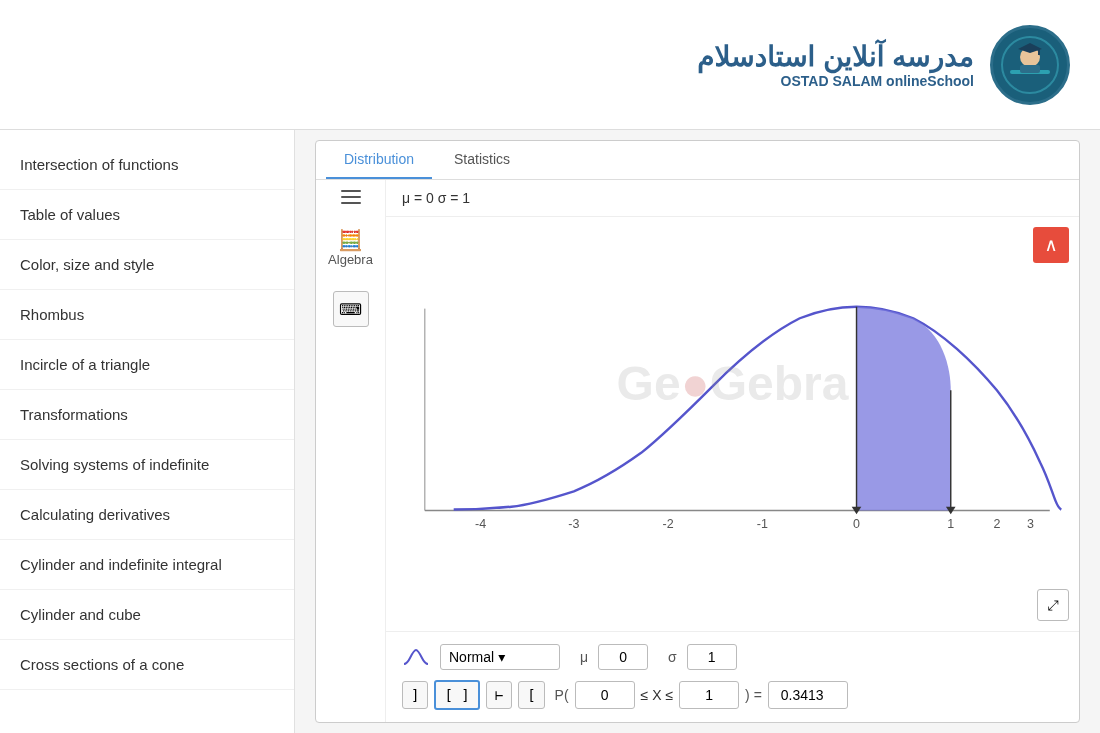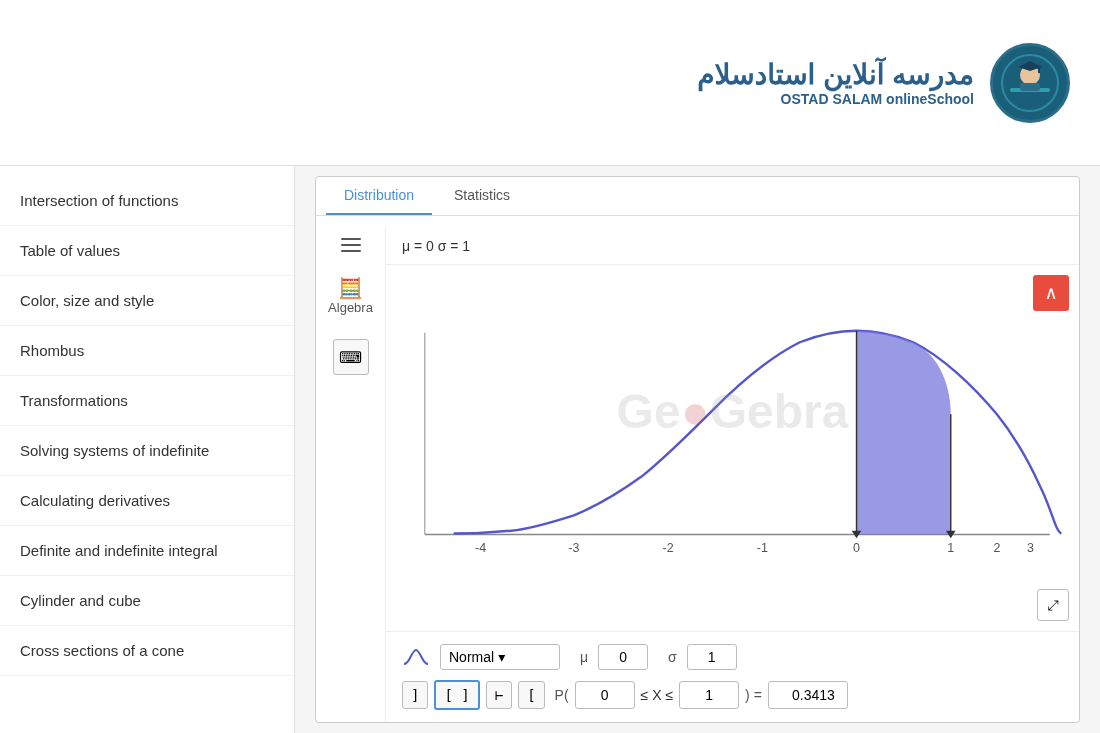--- a/index.html
+++ b/index.html
@@ -1,20 +1,20 @@
 <!DOCTYPE html>
 <html><head>
   <meta charset="utf-8">
   <style>
     * { box-sizing: border-box; margin: 0; padding: 0; }
     body { font-family: 'Segoe UI', Arial, sans-serif; background: #f5f5f5; width: 1100px; height: 733px; overflow: hidden; display: flex; flex-direction: column; }
 
     .top-header {
       background: #fff;
-      height: 166px;
+      height: 130px;
       display: flex;
       align-items: center;
       justify-content: flex-end;
       padding-right: 30px;
       border-bottom: 1px solid #ddd;
       flex-shrink: 0;
     }
 
     .school-branding {
       display: flex;
@@ -85,21 +85,20 @@
     }
 
     .geogebra-panel {
       background: #fff;
       border: 1px solid #ccc;
       border-radius: 4px;
       flex: 1;
       display: flex;
       flex-direction: column;
       overflow: hidden;
-      gap: 12px;
     }
 
     .panel-tabs {
       display: flex;
       border-bottom: 1px solid #ddd;
       padding: 0 10px;
       gap: 4px;
       flex-shrink: 0;
     }
 
@@ -288,21 +287,21 @@
       color: #555;
     }
 
     .prob-result {
       border: 1px solid #bbb;
       border-radius: 3px;
       padding: 5px 12px;
       font-size: 14px;
       background: #fff;
       min-width: 80px;
-      text-align: right;
+      text-align: left;
     }
 
     .keyboard-btn {
       width: 36px;
       height: 36px;
       border: 1px solid #bbb;
       border-radius: 3px;
       background: #f8f8f8;
       cursor: pointer;
       display: flex;
@@ -384,24 +383,25 @@
   </div>
 </div>
 
 <div class="main-area">
 
   <div class="sidebar">
     <div class="sidebar-item">Intersection of functions</div>
     <div class="sidebar-item">Table of values</div>
     <div class="sidebar-item">Color, size and style</div>
     <div class="sidebar-item">Rhombus</div>
+    <div class="sidebar-item">Incircle of a triangle</div>
     <div class="sidebar-item">Transformations</div>
     <div class="sidebar-item">Solving systems of indefinite</div>
     <div class="sidebar-item">Calculating derivatives</div>
-    <div class="sidebar-item">Definite and indefinite integral</div>
+    <div class="sidebar-item">Cylinder and indefinite integral</div>
     <div class="sidebar-item">Cylinder and cube</div>
     <div class="sidebar-item">Cross sections of a cone</div>
 
   </div>
 
   <div class="content-area">
 
     <div class="geogebra-panel">
 
       <div class="panel-tabs">

